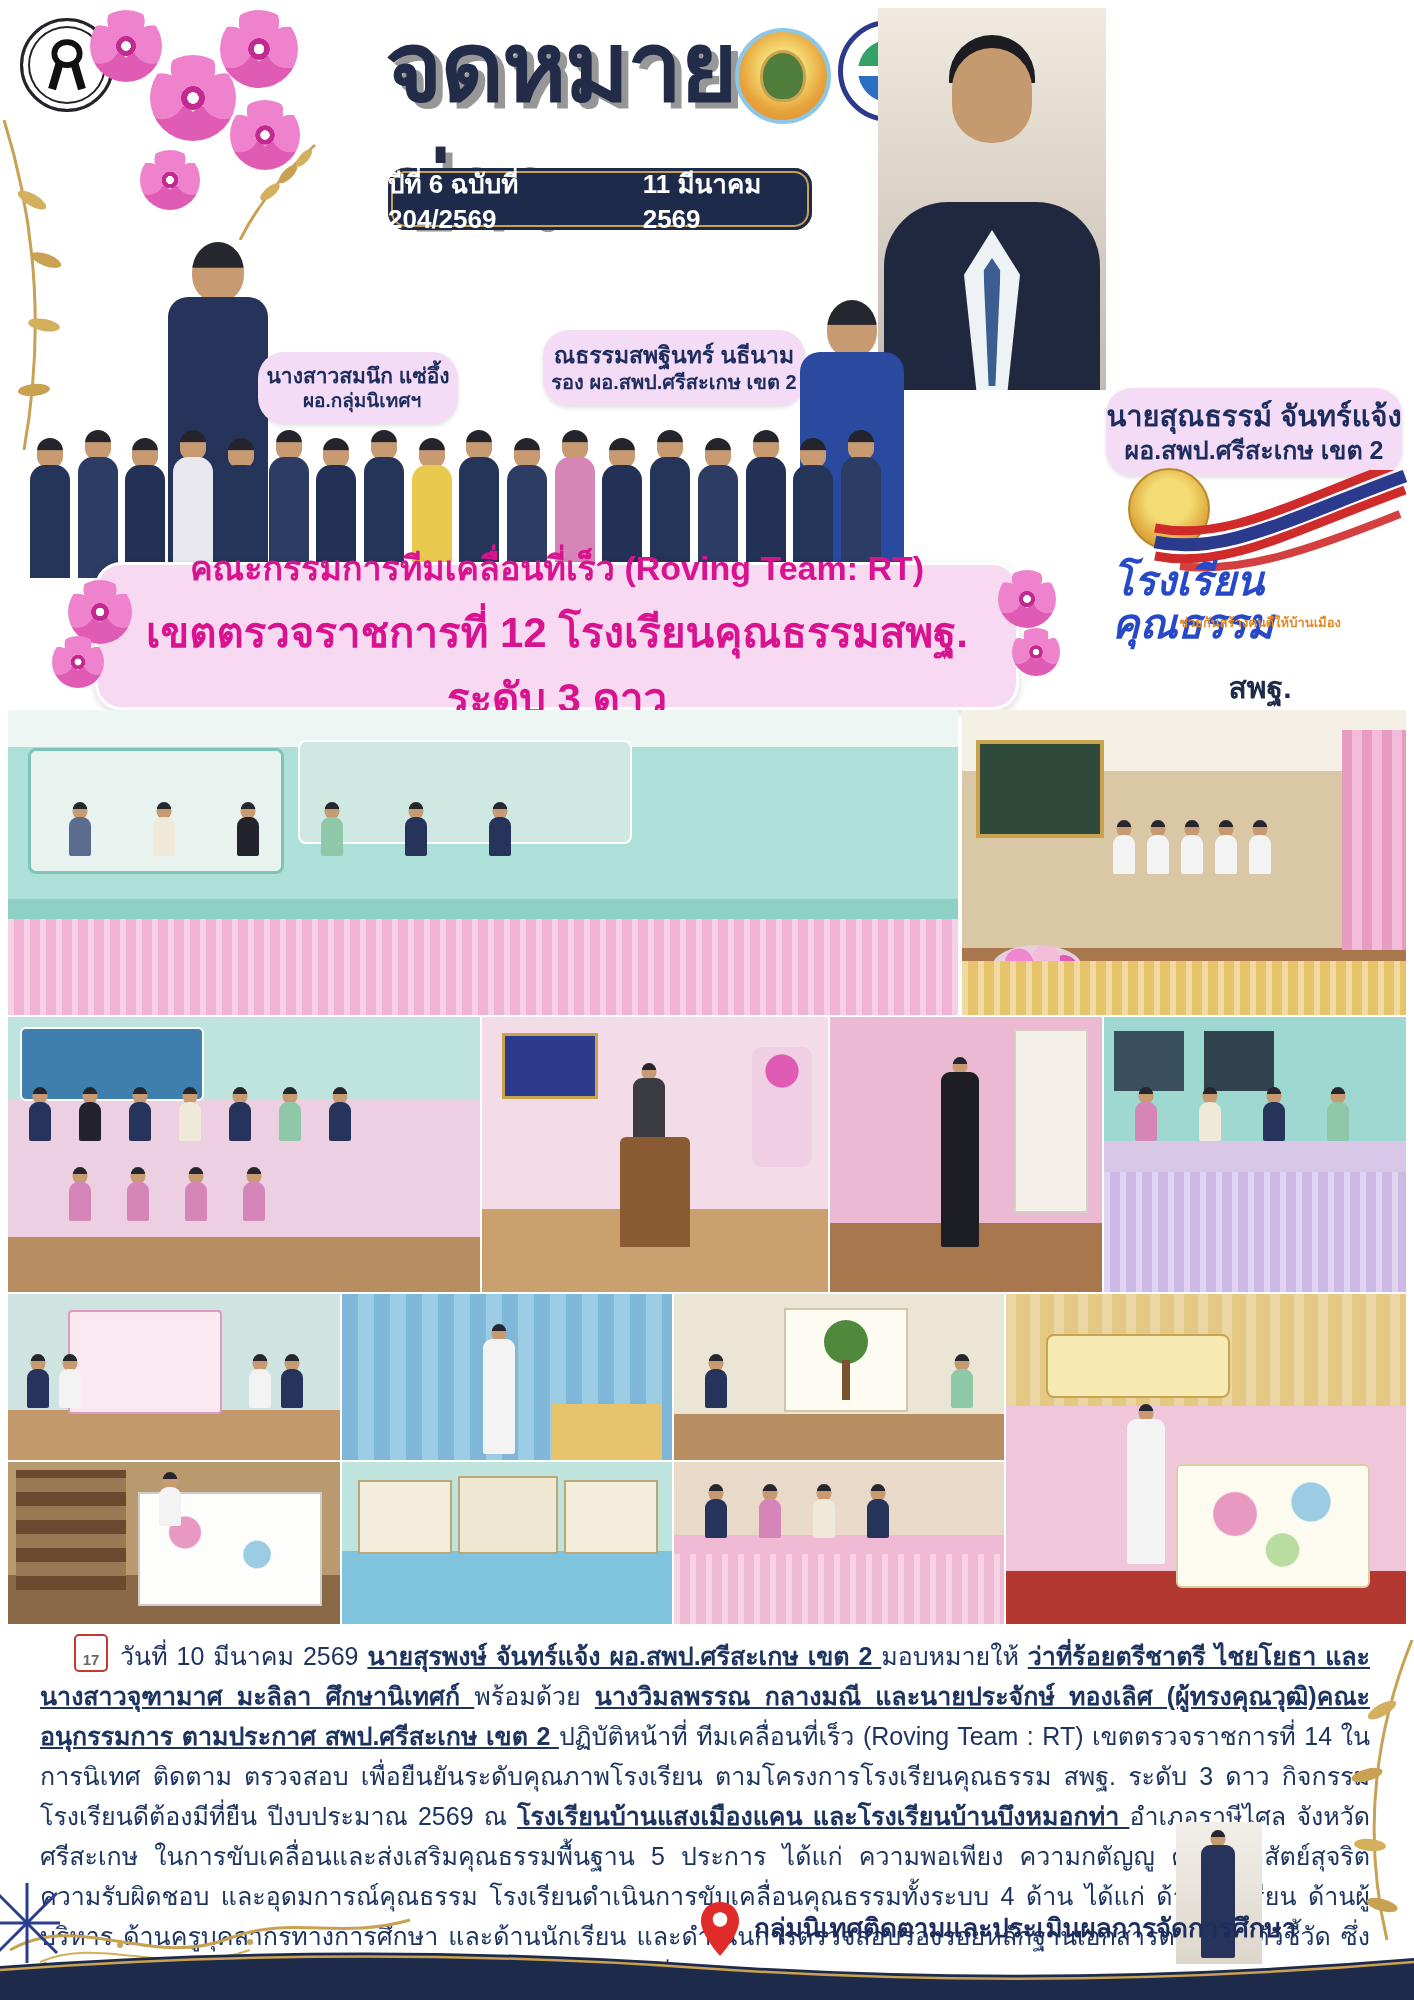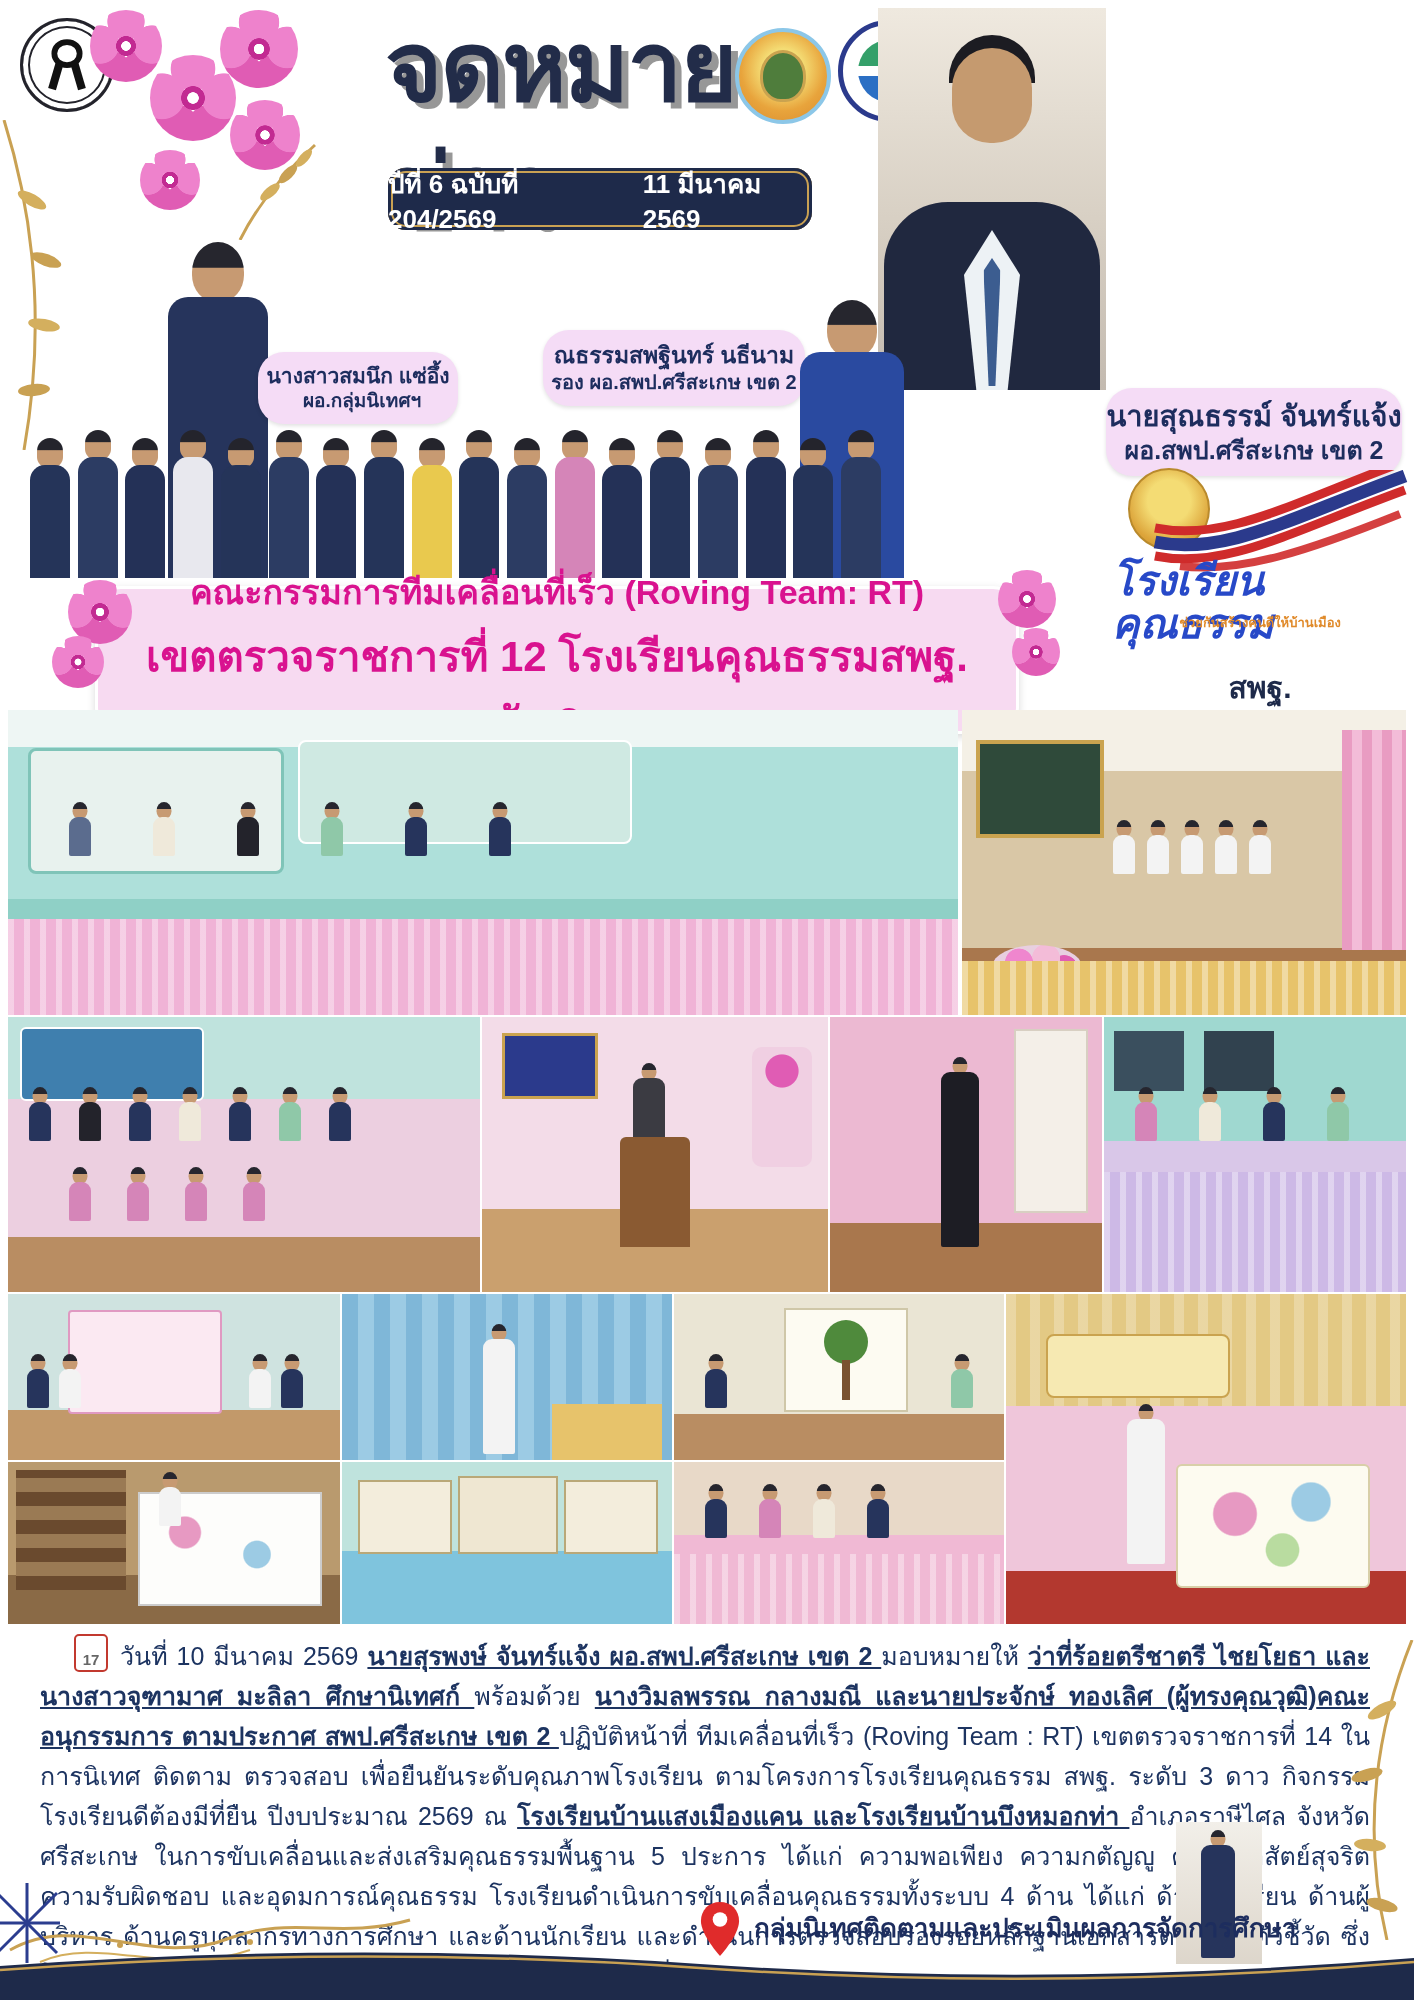--- a/index.html
+++ b/index.html
@@ -51,21 +51,21 @@
   .gp{position:relative;width:44px;height:148px;flex:0 0 auto;}
   .gp:nth-child(odd){height:140px;}
   .gp::before{content:"";position:absolute;top:0;left:50%;transform:translateX(-50%);width:26px;height:30px;
     border-radius:13px 13px 11px 11px;background:linear-gradient(#24242c 40%,#c79a72 42%);}
   .gp::after{content:"";position:absolute;top:27px;left:2px;right:2px;bottom:0;
     border-radius:15px 15px 0 0;background:var(--c,#26345c);}
 
   
   .title-banner{left:95px;top:562px;width:918px;height:142px;background:#f7daf1;border-radius:26px;
     border:3px solid #fff;box-shadow:0 3px 8px rgba(0,0,0,.15);display:flex;flex-direction:column;
-    align-items:center;justify-content:center;color:#d9128f;font-weight:800;text-align:center;margin-top:24px;}
+    align-items:center;justify-content:center;color:#d9128f;font-weight:800;text-align:center;}
   .banner-l1{font-size:34px;}
   .banner-l2{font-size:42px;margin-top:4px;}
 
   
   .moral-title{left:1112px;top:560px;width:296px;color:#2749c8;font-size:41px;
     font-weight:800;font-style:italic;line-height:1.05;}
   .moral-sub{left:1112px;top:612px;width:296px;text-align:center;color:#e08a2a;font-size:13px;font-weight:700;}
   .moral-org{left:1112px;top:664px;width:296px;text-align:center;color:#1e2a4a;font-size:30px;font-weight:800;}
 
   

